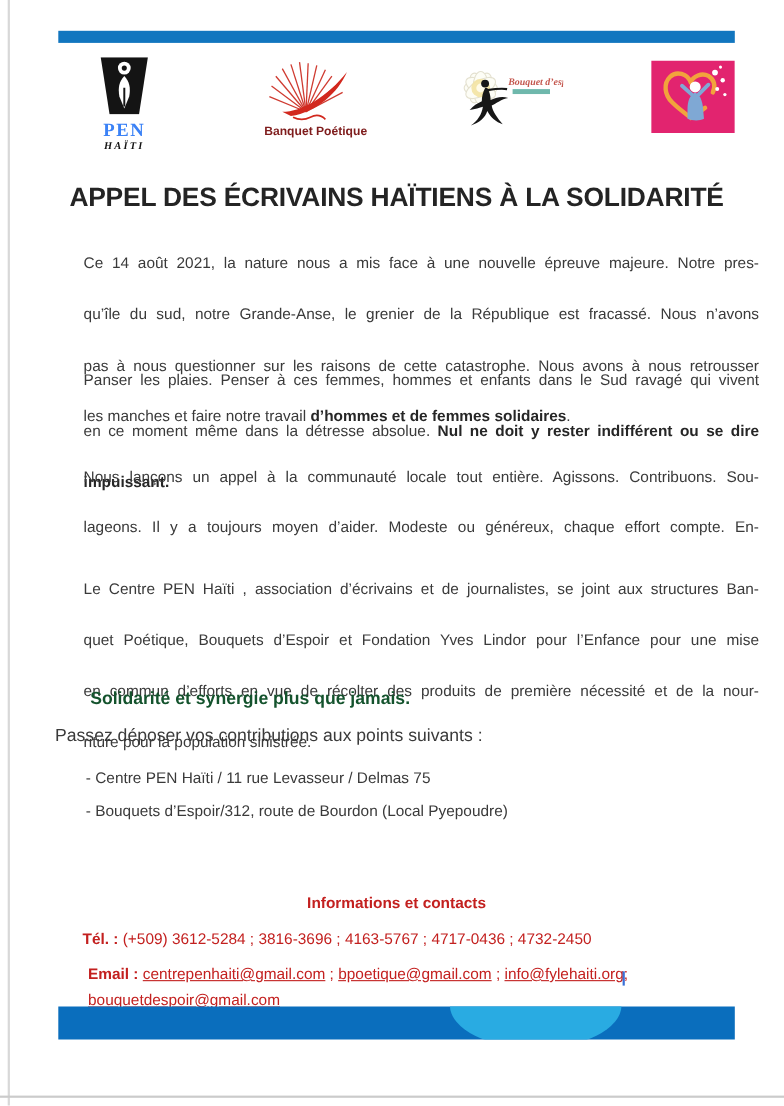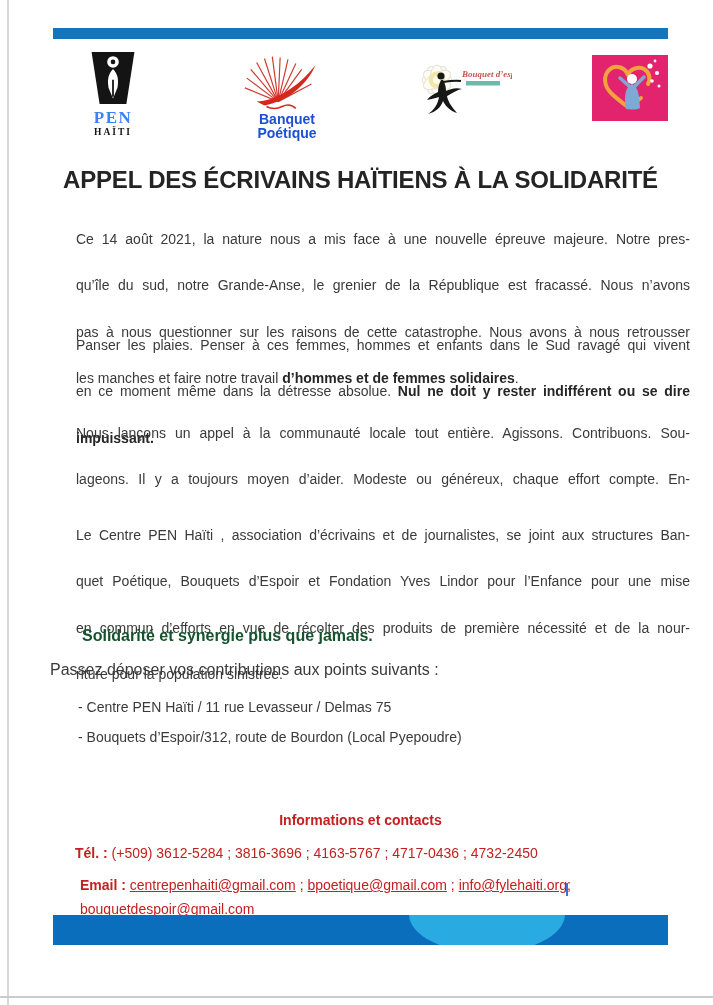--- a/index.html
+++ b/index.html
@@ -11,23 +11,23 @@
   
   .edge-left{left:7px;top:0;width:2px;height:1005px;background:#d8d8d8;}
   .edge-bottom{left:0;top:996px;width:713px;height:2px;background:#cbcbcb;}
   
   .top-bar{left:53px;top:28px;width:615px;height:11px;background:#1276bf;}
   .bottom-bar{left:53px;top:915px;width:615px;height:30px;background:#0a6ebd;overflow:hidden;}
   .bottom-blob{position:absolute;left:356px;top:-40px;width:156px;height:78px;border-radius:50%;background:#29abe2;}
   
   .pen-logo{left:85px;top:52px;width:56px;text-align:center;}
   .pen-t1{font-family:"Liberation Serif",serif;font-weight:700;font-size:17px;letter-spacing:1.5px;color:#3b82f6;line-height:17px;margin-top:1px;}
-  .pen-t2{font-family:"Liberation Serif",serif;font-weight:700;font-size:9.5px;letter-spacing:2px;color:#141414;line-height:12px;}
+  .pen-t2{font-family:"Liberation Serif",serif;font-weight:700;font-size:9.5px;letter-spacing:2px;color:#141414;line-height:12px;font-style:italic;}
   .banquet-logo{left:238px;top:56px;width:98px;text-align:center;}
-  .bq-label{font-size:14px;font-weight:600;color:#1d4ed8;line-height:14px;margin-top:-2px;}
+  .bq-label{font-size:11px;font-weight:600;color:#7f1d1d;line-height:14px;margin-top:-2px;}
   .bouquet-logo{left:410px;top:56px;width:102px;}
   .script-txt{font-family:"Liberation Serif",serif;font-style:italic;font-weight:700;}
   .fyle-logo{left:592px;top:55px;width:76px;height:66px;}
   
   .title{left:53px;top:164px;width:615px;text-align:center;font-size:24px;font-weight:700;
          letter-spacing:-0.2px;color:#242424;line-height:32px;}
   
   .para{left:52px;width:614px;font-size:14px;line-height:23.2px;margin-left:24px;}
   .p1{top:228px;} .p2{top:334px;} .p3{top:422px;} .p4{top:524px;}
   .jline{text-align:justify;}

